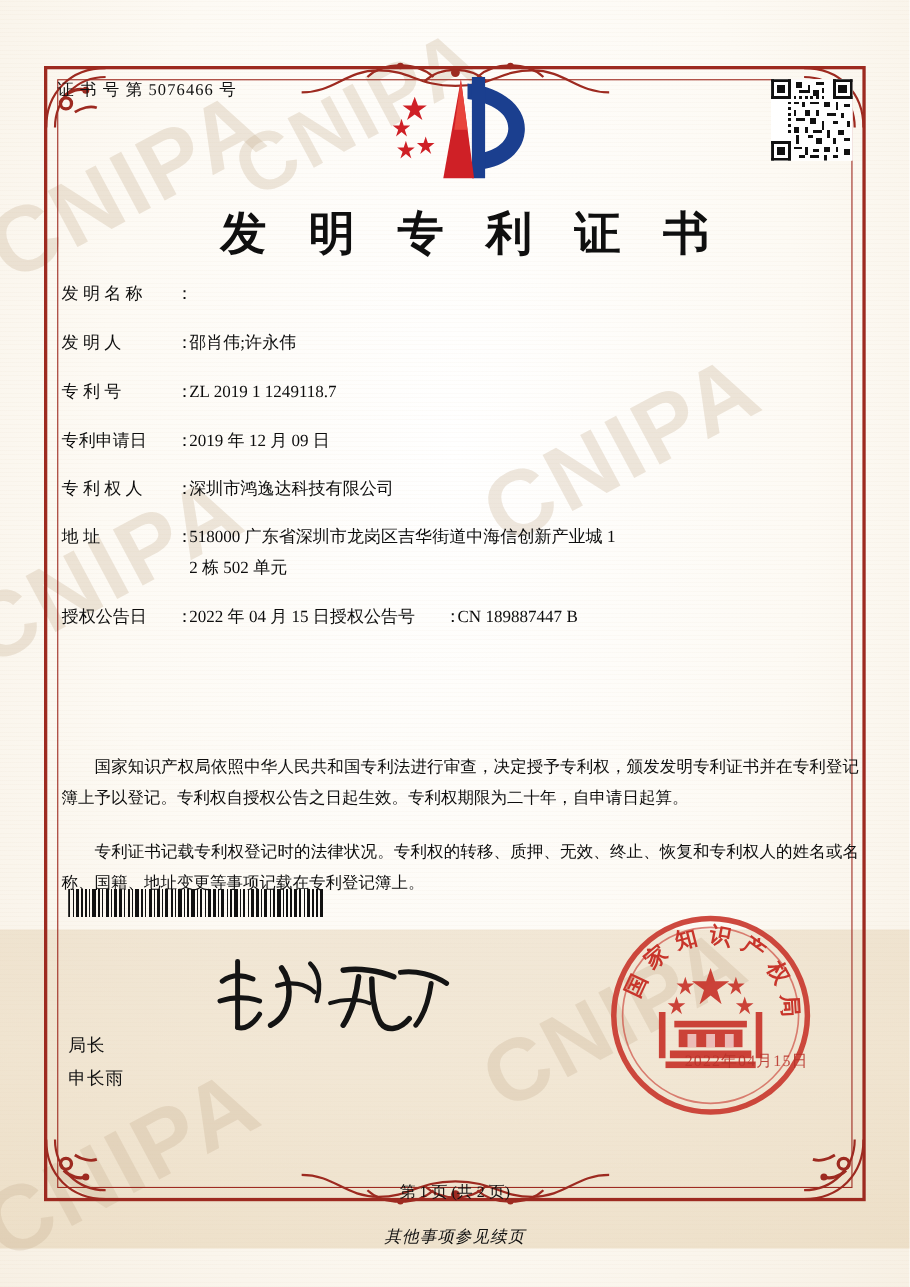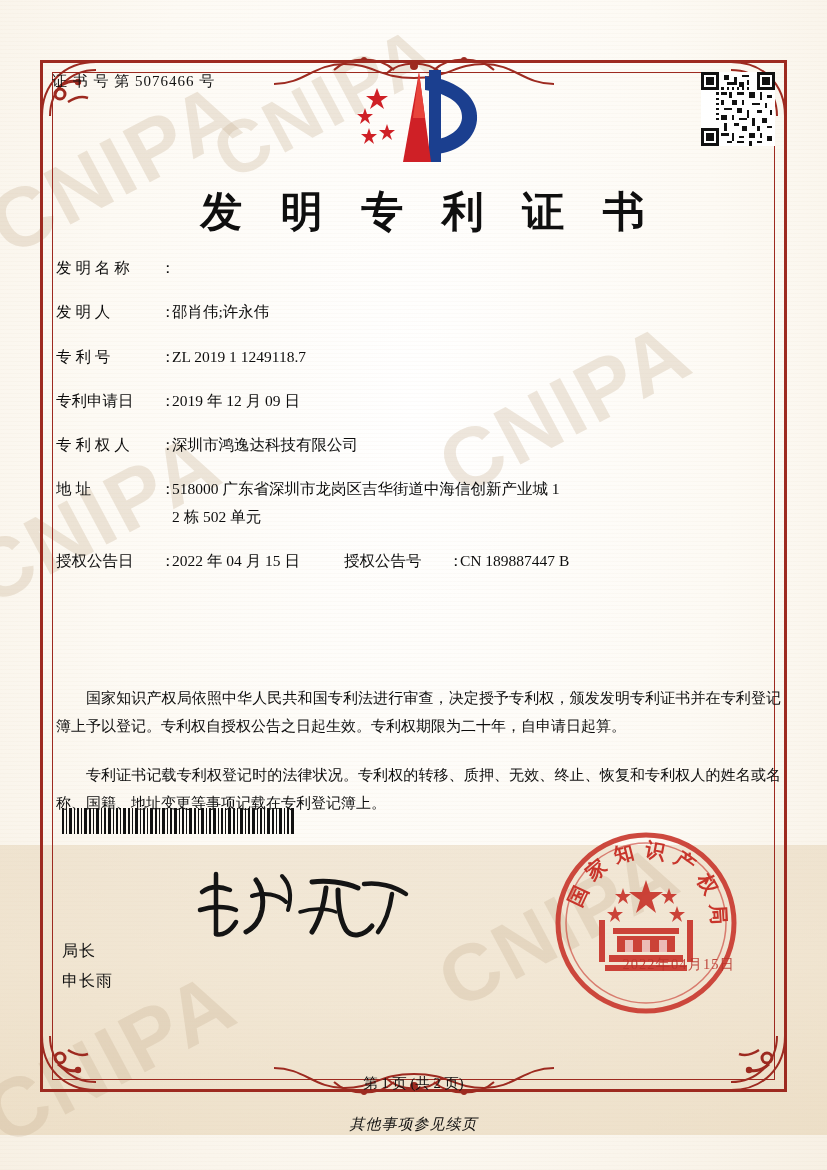--- a/index.html
+++ b/index.html
@@ -75,21 +75,21 @@
   }
 
   .fields{position:absolute;left:56px;right:40px;top:256px;}
   .row{display:flex;align-items:flex-start;margin-bottom:21px;font-size:15.5px;color:#0d0d0d;line-height:1.5;}
   .lbl{width:104px;flex:0 0 104px;letter-spacing:0px;}
   .lbl.spread{display:flex;justify-content:space-between;}
   .colon{width:12px;flex:0 0 12px;text-align:center;}
   .val{flex:1;}
   .val .second-line{display:block;margin-top:4px;}
   .row.pub{align-items:center;}
-  .pub-right{margin-left:44px;display:flex;align-items:flex-end;}
+  .pub-right{display:flex;align-items:flex-end;}
   .pub-right .lbl{width:104px;flex:0 0 104px;}
 
   .para{
     position:absolute;left:56px;right:46px;
     font-size:15px;line-height:1.85;color:#0d0d0d;text-align:justify;
   }
   .para p{margin:0 0 2px 0;text-indent:2em;}
 
   
   .barcode{

